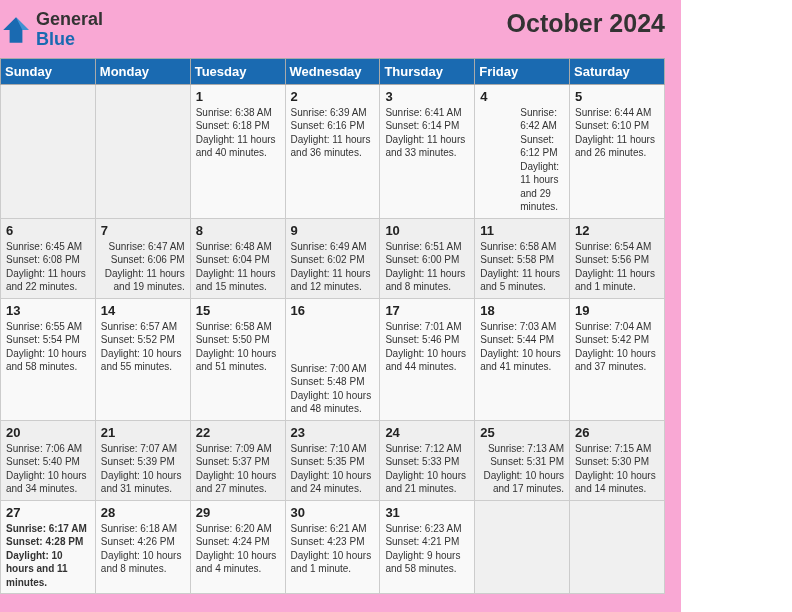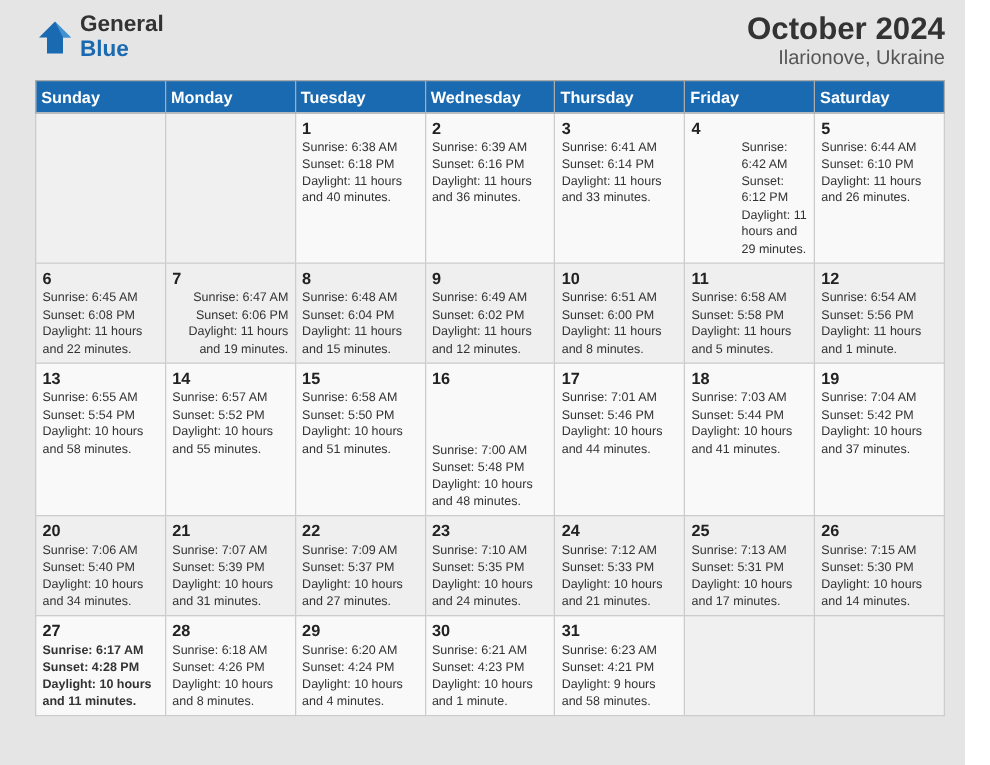--- a/index.html
+++ b/index.html
@@ -3,24 +3,24 @@
   <meta charset="utf-8">
   <style>
     * { box-sizing: border-box; margin: 0; padding: 0; }
     body {
       font-family: Arial, sans-serif;
       background: #fff;
       width: 792px;
       min-height: 612px;
     }
     .page {
-      width: 772px;
+      width: 681px;
       min-height: 612px;
-      background: #e5e5e5;
-      padding: 10px 16px 16px 28px;
+      background: #f9a8d4;
+      padding: 10px 16px 16px 0;
     }
     .header {
       display: flex;
       justify-content: space-between;
       align-items: flex-start;
       margin-bottom: 8px;
     }
     .logo {
       display: flex;
       align-items: center;
@@ -115,21 +115,20 @@
         <polygon points="20,4 36,20 28,20 28,36 12,36 12,20 4,20" fill="#1a6ab1"></polygon>
         <polygon points="20,4 36,20 28,20" fill="#5aaeea" opacity="0.6"></polygon>
       </svg>
       <div class="logo-text">
         <span class="logo-general">General</span>
         <span class="logo-blue">Blue</span>
       </div>
     </div>
     <div class="title-block">
       <div class="month-title">October 2024</div>
-      <div class="location-title">Ilarionove, Ukraine</div>
     </div>
   </div>
 
   <table class="calendar">
     <thead>
       <tr>
           <th>Sunday</th>
           <th>Monday</th>
           <th>Tuesday</th>
           <th>Wednesday</th>
@@ -287,21 +286,21 @@
 Daylight: 10 hours and 24 minutes.</div>
           </td>
           <td>
             <span class="day-num">24</span>
             <div class="day-info" style="white-space: pre-line;">Sunrise: 7:12 AM
 Sunset: 5:33 PM
 Daylight: 10 hours and 21 minutes.</div>
           </td>
           <td>
             <span class="day-num">25</span>
-            <div class="day-info" style="white-space: pre-line;">Sunrise: 7:13 AM
+            <div class="day-info" style="white-space: pre-line; text-align: right;">Sunrise: 7:13 AM
 Sunset: 5:31 PM
 Daylight: 10 hours and 17 minutes.</div>
           </td>
           <td>
             <span class="day-num">26</span>
             <div class="day-info" style="white-space: pre-line;">Sunrise: 7:15 AM
 Sunset: 5:30 PM
 Daylight: 10 hours and 14 minutes.</div>
           </td>
         </tr>

